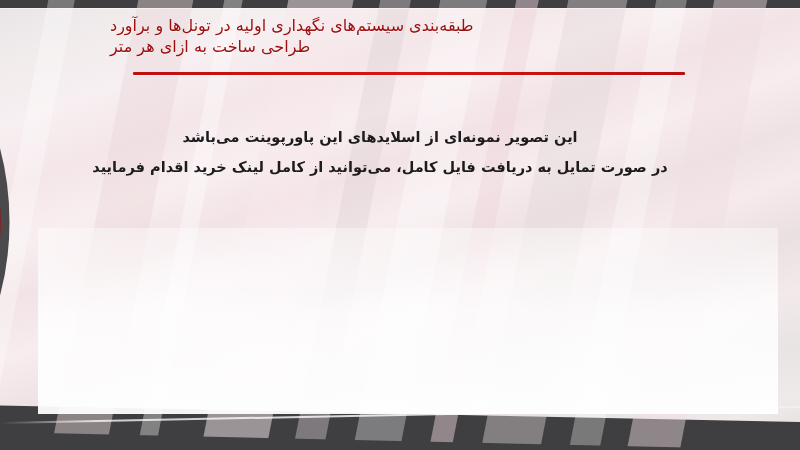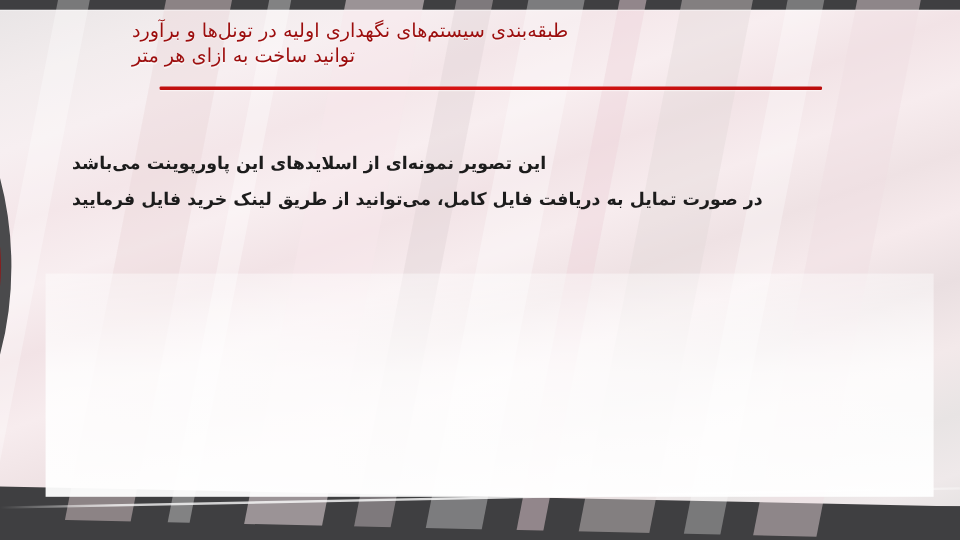--- a/index.html
+++ b/index.html
@@ -72,21 +72,21 @@
   #rule{
     position:absolute;left:133px;top:72px;width:552px;height:3px;
     background:linear-gradient(90deg,#c00f0f 0%,#d81414 50%,#bb0d0d 100%);
     border-radius:1px;
     box-shadow:0 1px 0 rgba(255,255,255,0.5);
   }
 
   
   #bodyBlock{
     position:absolute;left:60px;top:122px;width:640px;
-    text-align:left;direction:rtl;
+    text-align:center;direction:rtl;
     color:#1c1c1c;font-size:14.5px;font-weight:bold;line-height:2.08;
   }
   #bodyBlock .bline{display:block;white-space:nowrap;}
 
   
   #bottomEdge{
     position:absolute;left:0;bottom:26px;width:800px;height:2px;
     background:linear-gradient(90deg,
       rgba(255,255,255,0.0) 0%,
       rgba(255,255,255,0.75) 12%,
@@ -133,25 +133,25 @@
         </linearGradient>
       </defs>
       <path d="M -40 4 L 20 4 C 160 110, 160 330, 20 436 L -40 436 Z" fill="url(#lensGrad)" stroke="#4a4a4c" stroke-width="9"></path>
     </svg>
   </div>
 
   <div id="topEdge"></div>
 
   <div id="titleBlock">
     <span class="tline">طبقه‌بندی سیستم‌های نگهداری اولیه در تونل‌ها و برآورد</span>
-    <span class="tline">توانید ساخت به ازای هر متر</span>
+    <span class="tline">طراحی ساخت به ازای هر متر</span>
   </div>
 
   <div id="rule"></div>
 
   <div id="bodyBlock">
     <span class="bline">این تصویر نمونه‌ای از اسلایدهای این پاورپوینت می‌باشد</span>
-    <span class="bline">در صورت تمایل به دریافت فایل کامل، می‌توانید از طریق لینک خرید فایل فرمایید</span>
+    <span class="bline">در صورت تمایل به دریافت فایل کامل، می‌توانید از کامل لینک خرید اقدام فرمایید</span>
   </div>
 
   <div id="bottomEdge"></div>
 
 </div>
 
 </body></html>

